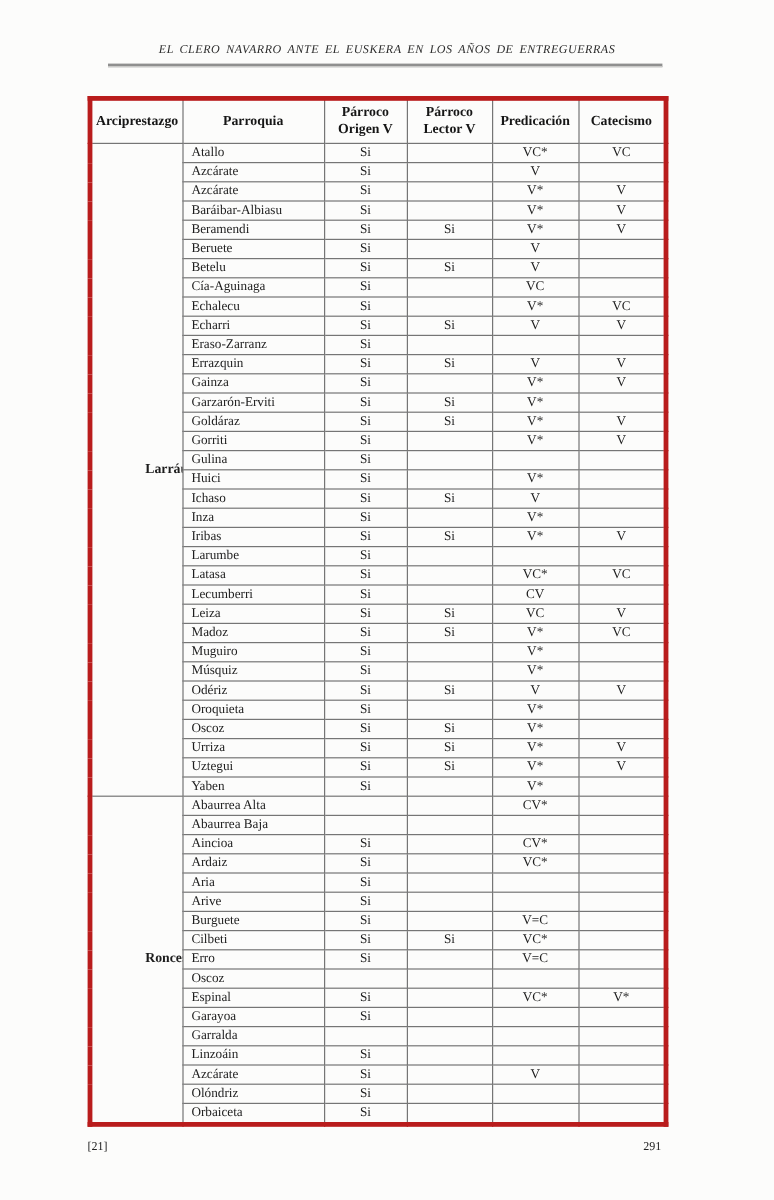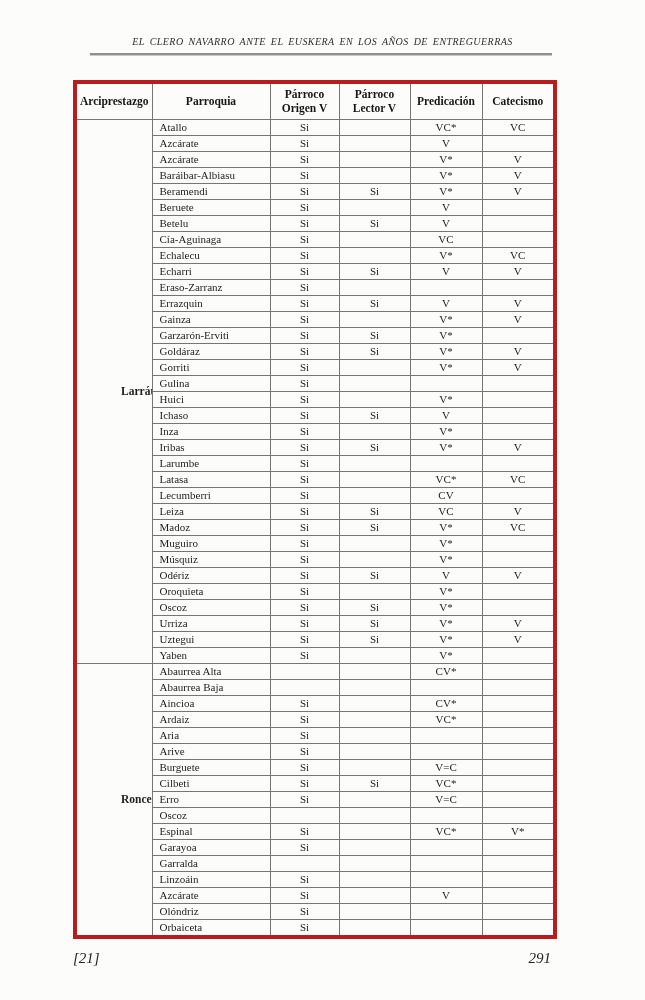--- a/index.html
+++ b/index.html
@@ -83,23 +83,22 @@
     padding-left: 44px;
   }
   .page-footer {
     position: absolute;
     top: 950px;
     left: 73px;
     width: 478px;
     display: flex;
     justify-content: space-between;
     align-items: baseline;
-    font-size: 15px;
+    font-size: 10px;
     color: #222;
-    font-style: italic;
   }
 </style>
 </head>
 <body>
 
 <div class="page">
 
   <div class="running-header">EL CLERO NAVARRO ANTE EL EUSKERA EN LOS AÑOS DE ENTREGUERRAS</div>
   <div class="header-rule"></div>
 

